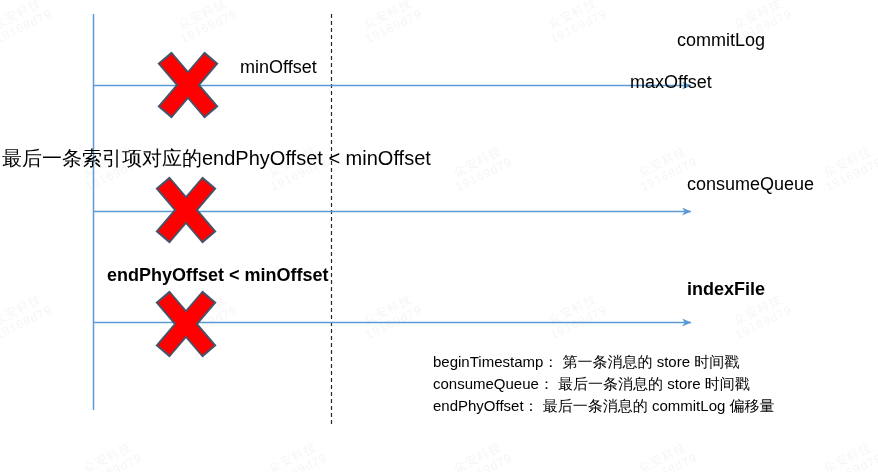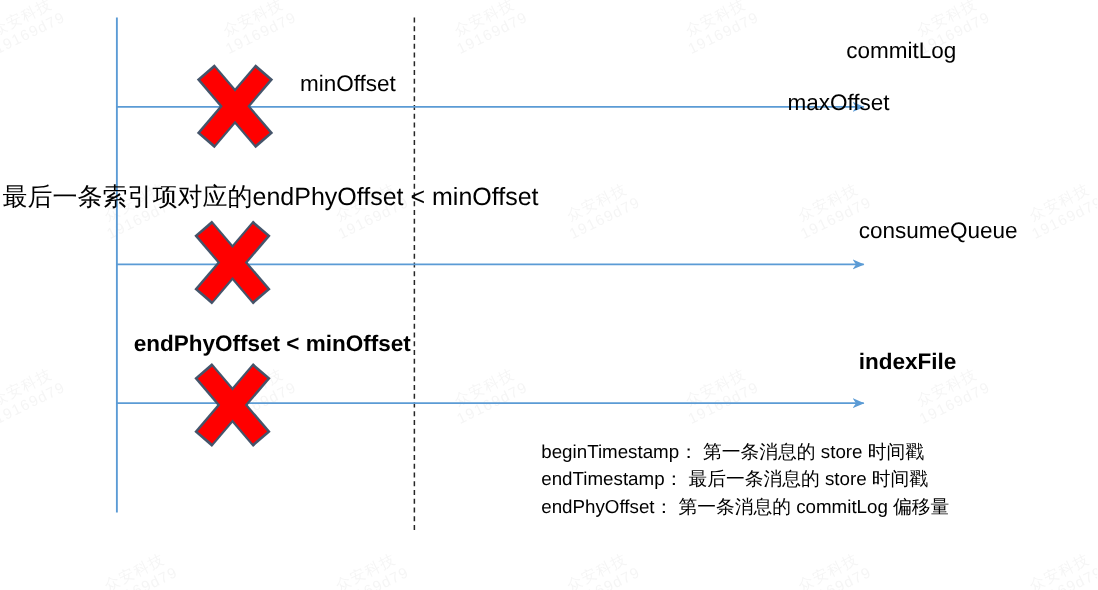--- a/index.html
+++ b/index.html
@@ -174,17 +174,17 @@
   <div class="label" style="left:687px; top:175px;">consumeQueue</div>
 
   <div class="label" style="left:687px; top:280px;font-weight:bold;">indexFile</div>
 
   <div class="label label-note-big" style="left:2px; top:149px;">最后一条索引项对应的endPhyOffset &lt; minOffset</div>
 
   <div class="label" style="left:107px; top:266px;font-weight:bold;">endPhyOffset &lt; minOffset</div>
 
   <div class="legend-block">
     <div>beginTimestamp： 第一条消息的 store 时间戳</div>
-    <div>endTimestamp： 最后一条消息的 store 时间戳</div>
-    <div>endPhyOffset： 第一条消息的 commitLog 偏移量</div>
+    <div>consumeQueue： 最后一条消息的 store 时间戳</div>
+    <div>endPhyOffset： 最后一条消息的 commitLog 偏移量</div>
   </div>
 
 </div>
 
 </body></html>

